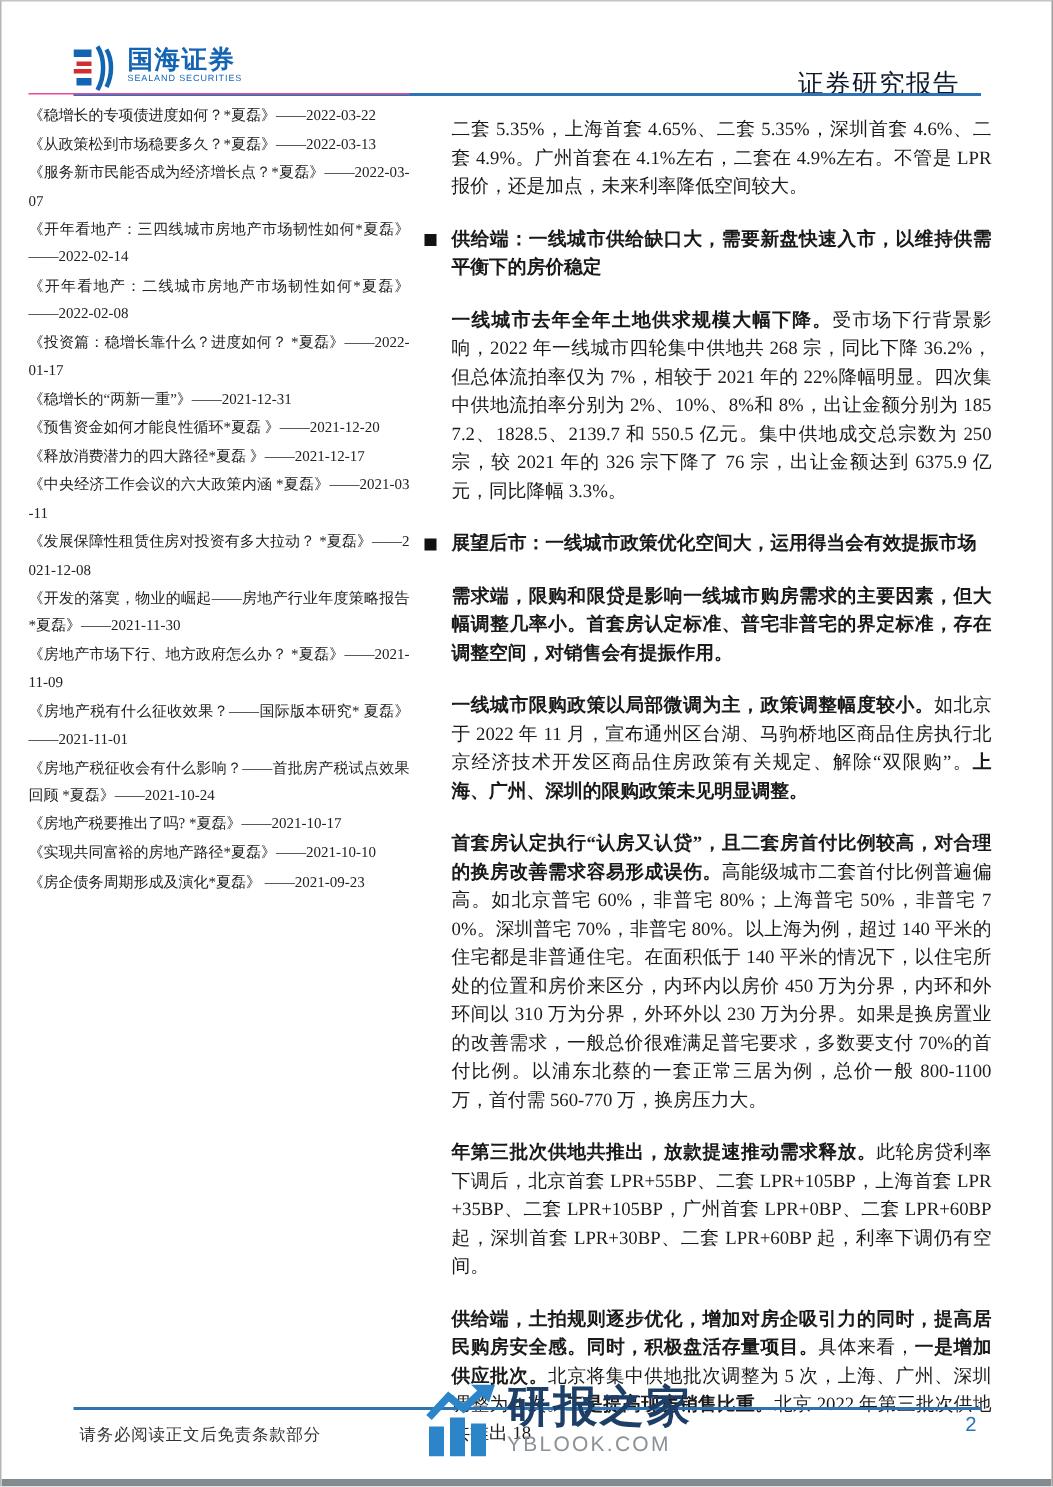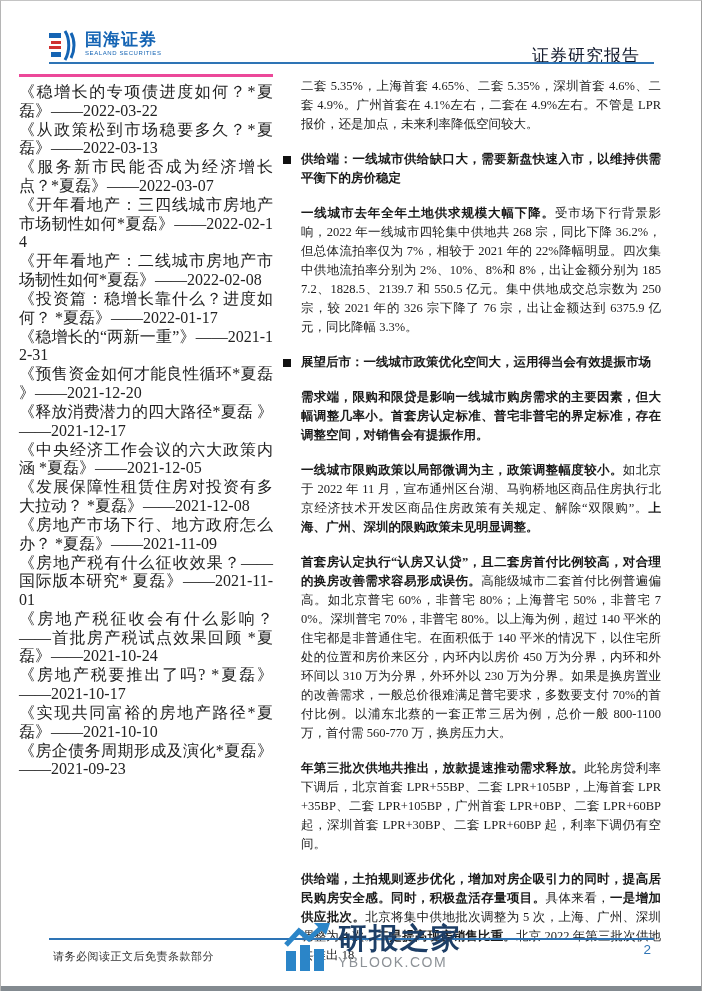--- a/index.html
+++ b/index.html
@@ -21,24 +21,24 @@
   
   .brand{position:absolute;left:48px;top:29px;display:flex;align-items:flex-start;}
   .brand-icon{width:29px;height:31px;margin-right:7px;}
   .brand-text .cn{font-family:"Liberation Sans","DejaVu Sans",sans-serif;font-weight:bold;font-size:17px;line-height:19px;color:#1464b4;letter-spacing:1px;}
   .brand-text .en{font-family:"Liberation Sans","DejaVu Sans",sans-serif;font-size:6px;color:#1464b4;letter-spacing:0.6px;margin-top:1px;}
   .report-type{position:absolute;right:61px;top:43px;font-size:17px;color:#0f172a;letter-spacing:1px;}
   .header-rule{position:absolute;left:48px;right:47px;top:61px;height:2px;background:#2e74b5;}
 
   
   .sidebar{
-    position:absolute;left:18px;top:73px;width:254px;
-    border-top:3px solid #ec4899;
+    position:absolute;left:18px;top:61px;width:254px;
+    border-top:1px solid #ec4899;
     padding-top:6px;
-    font-size:16px;line-height:18.6px;
+    font-size:10px;line-height:18.6px;
     text-align:justify;
     color:#222;
   }
   .sb-item{margin:0 0 0.5px 0;word-break:break-all;}
 
   
   .main{position:absolute;left:282px;top:76px;width:378px;font-size:12.5px;line-height:19px;}
   .blk{margin-bottom:16px;text-align:justify;word-break:break-all;}
   .blk .runs{display:block;}
   .para .runs{margin-left:18px;}
@@ -84,22 +84,23 @@
   <div class="sidebar">
       <div class="sb-item">《稳增长的专项债进度如何？*夏磊》——2022-03-22</div>
       <div class="sb-item">《从政策松到市场稳要多久？*夏磊》——2022-03-13</div>
       <div class="sb-item">《服务新市民能否成为经济增长点？*夏磊》——2022-03-07</div>
       <div class="sb-item">《开年看地产：三四线城市房地产市场韧性如何*夏磊》——2022-02-14</div>
       <div class="sb-item">《开年看地产：二线城市房地产市场韧性如何*夏磊》——2022-02-08</div>
       <div class="sb-item">《投资篇：稳增长靠什么？进度如何？ *夏磊》——2022-01-17</div>
       <div class="sb-item">《稳增长的“两新一重”》——2021-12-31</div>
       <div class="sb-item">《预售资金如何才能良性循环*夏磊 》——2021-12-20</div>
       <div class="sb-item">《释放消费潜力的四大路径*夏磊 》——2021-12-17</div>
-      <div class="sb-item">《中央经济工作会议的六大政策内涵 *夏磊》——2021-12-05</div>
+      <div class="sb-item">《中央经济工作会议的六大政策内涵 *夏磊》——2021-03-11</div>
       <div class="sb-item">《发展保障性租赁住房对投资有多大拉动？ *夏磊》——2021-12-08</div>
+      <div class="sb-item">《开发的落寞，物业的崛起——房地产行业年度策略报告 *夏磊》——2021-11-30</div>
       <div class="sb-item">《房地产市场下行、地方政府怎么办？ *夏磊》——2021-11-09</div>
       <div class="sb-item">《房地产税有什么征收效果？——国际版本研究* 夏磊》——2021-11-01</div>
       <div class="sb-item">《房地产税征收会有什么影响？——首批房产税试点效果回顾 *夏磊》——2021-10-24</div>
       <div class="sb-item">《房地产税要推出了吗? *夏磊》——2021-10-17</div>
       <div class="sb-item">《实现共同富裕的房地产路径*夏磊》——2021-10-10</div>
       <div class="sb-item">《房企债务周期形成及演化*夏磊》 ——2021-09-23</div>
     </div>
 
   <div class="main">
       <div class="blk para">

